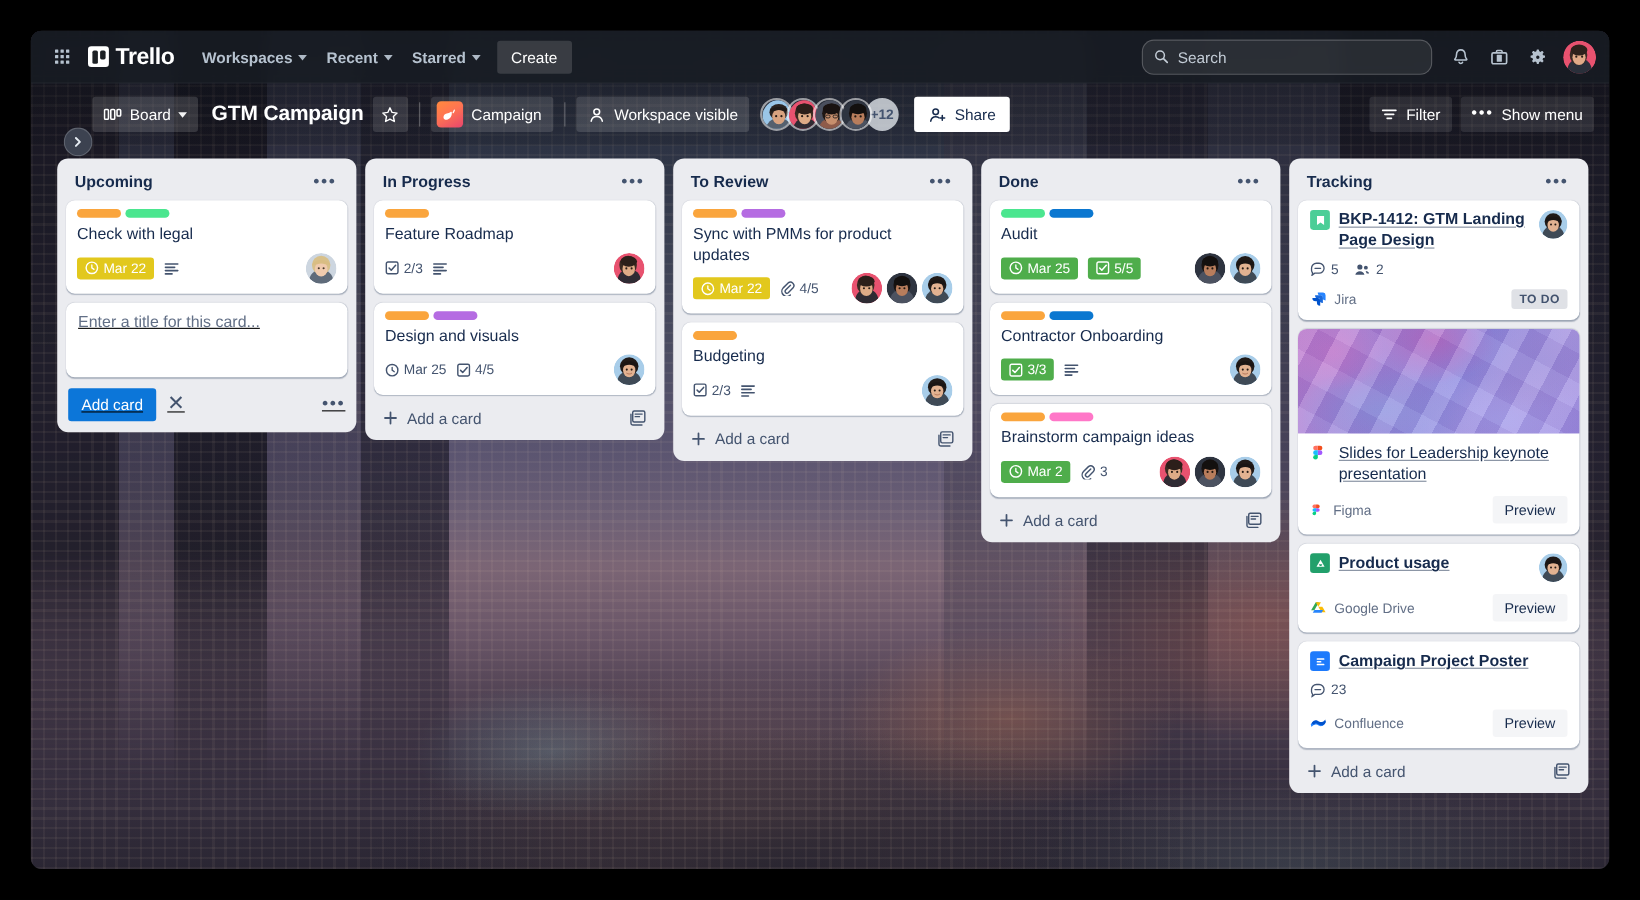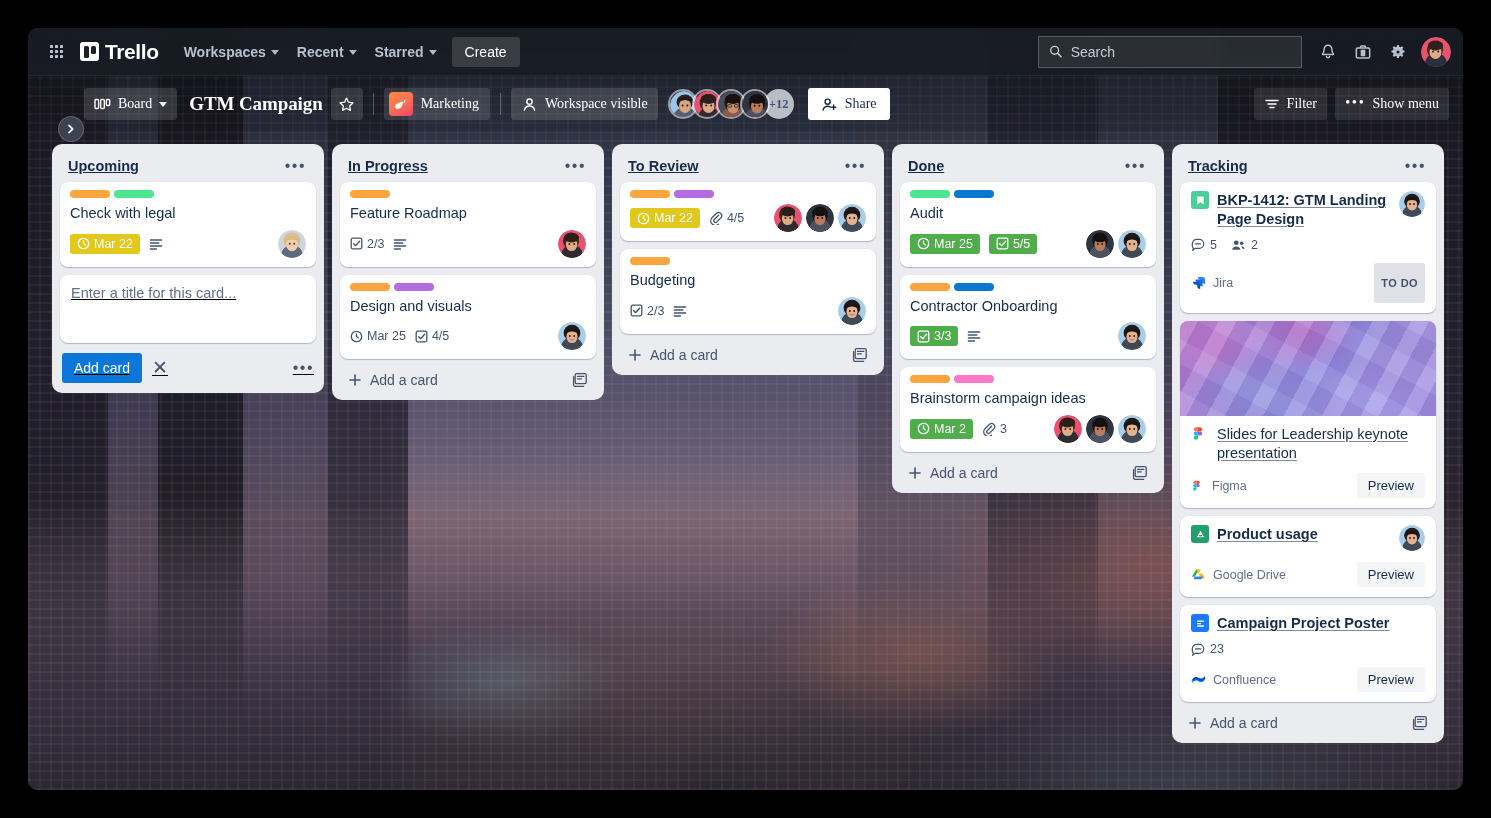--- a/index.html
+++ b/index.html
@@ -122,36 +122,35 @@
     font-size: 14px; font-weight: 500;
     padding: 7px 13px; border-radius: 3px; margin-left: 6px; cursor: pointer;
     border: none;
   }
   #nav-right { margin-left: auto; display: flex; align-items: center; gap: 3px; }
   #search-box {
     display: flex; align-items: center; gap: 8px;
     width: 264px; height: 32px;
     background: rgba(255,255,255,.08);
     border: 1px solid rgba(255,255,255,.22);
-    border-radius: 1px; padding: 0 10px;
+    border-radius: 11px; padding: 0 10px;
     margin-right: 7px; cursor: text;
   }
   #search-box input {
     background: transparent; border: none; outline: none;
     color: #dfe3e8; font-size: 14px; font-family: inherit; width: 100%;
   }
   #search-box input::placeholder { color: #c3ccd6; }
 
   
   #board-header {
     position: absolute; top: 48px; left: 0; width: 100%; height: 56px;
     display: flex; align-items: center; padding: 0 14px 0 56px;
     z-index: 30;
     background: linear-gradient(to bottom, rgba(12,14,20,.30), rgba(12,14,20,.16));
-    font-family: Liberation Serif, serif;
   }
   #sidebar-toggle {
     position: absolute; left: 30px; top: 88px;
     width: 26px; height: 26px; border-radius: 50%;
     background: #3c4250; border: 1px solid rgba(255,255,255,.18);
     color: #e6edf3; display: flex; align-items: center; justify-content: center;
     font-size: 12px; z-index: 35; cursor: pointer;
   }
   .hdr-pill {
     display: flex; align-items: center; gap: 7px;
@@ -214,21 +213,21 @@
   .list {
     width: 272px; flex: 0 0 272px;
     background: #ebecf0; border-radius: 10px;
     padding: 8px; display: flex; flex-direction: column;
     max-height: 640px;
   }
   .list-header {
     display: flex; align-items: center; justify-content: space-between;
     padding: 6px 6px 8px 8px;
   }
-  .list-title { color: #172b4d; font-size: 14.5px; font-weight: 700; text-decoration: underline; }
+  .list-title { color: #172b4d; font-size: 14.5px; font-weight: 700; }
   .list-menu {
     color: #44546f; font-size: 16px; letter-spacing: 1.5px;
     cursor: pointer; padding: 0 4px; line-height: 1; user-select: none;
   }
   .cards { display: flex; flex-direction: column; gap: 8px; }
 
   .card {
     background: #fff; border-radius: 8px;
     box-shadow: 0 1px 1px rgba(9,30,66,.25), 0 0 1px rgba(9,30,66,.13);
     padding: 8px 10px 9px;
@@ -307,21 +306,21 @@
   .sl-stats { display: flex; align-items: center; gap: 14px; margin-top: 9px; color: #44546f; font-size: 12.5px; }
   .sl-stat { display: inline-flex; align-items: center; gap: 5px; }
   .sl-foot {
     display: flex; align-items: center; gap: 7px; margin-top: 11px;
     color: #626f86; font-size: 12.5px;
   }
   .sl-foot .spacer { flex: 1; }
   .sl-status {
     background: #dfe1e6; color: #42526e;
     font-size: 11px; font-weight: 700; letter-spacing: .4px;
-    padding: 14px 7px; border-radius: 3px;
+    padding: 3px 7px; border-radius: 3px;
   }
   .sl-preview {
     background: rgba(9,30,66,.045); color: #172b4d;
     font-size: 13px; font-weight: 500;
     padding: 5px 11px; border-radius: 3px; cursor: pointer;
     border: none; font-family: inherit;
   }
   .sl-cover {
     height: 95px; width: 100%;
     background:
@@ -467,21 +466,21 @@
 
     <div class="hdr-divider"></div>
 
     <div id="marketing-chip">
       <span id="marketing-logo">
         <svg width="15" height="15" viewBox="0 0 16 16">
           <path d="M3 12.6c2.6.6 5-.6 6.4-2.6 1-1.5 1-3 1-4.6 0-.5-.5-.8-.9-.5-1.4 1-2.6 1.4-4 1.7-2 .4-3.2 1.9-3.2 3.6 0 1.1.6 2 1.7 2.4z" fill="#fff"></path>
           <path d="M12.8 3.4c-.3.9-.6 1.7-1.1 2.4" stroke="#fff" stroke-width="1.2" fill="none" stroke-linecap="round"></path>
         </svg>
       </span>
-      <span>Marketing</span>
+      <span>Campaign</span>
     </div>
 
     <div class="hdr-divider"></div>
 
     <div class="hdr-pill" id="workspace-chip">
       <svg width="17" height="15" viewBox="0 0 18 16">
         <circle cx="9" cy="5" r="2.8" fill="none" stroke="#fff" stroke-width="1.5"></circle>
         <path d="M3.6 14c.6-2.8 2.8-4.4 5.4-4.4S13.8 11.2 14.4 14" fill="none" stroke="#fff" stroke-width="1.5" stroke-linecap="round"></path>
       </svg>
       <span>Workspace visible</span>
@@ -764,20 +763,21 @@
         <span class="list-title">To Review</span>
         <span class="list-menu">•••</span>
       </div>
       <div class="cards">
 
         <div class="card">
           <div class="labels">
             <span class="label" style="background:#faa53d"></span>
             <span class="label" style="background:#b56ce2"></span>
           </div>
+          <div class="card-title">Sync with PMMs for product updates</div>
           <div class="badges">
             <span class="badge pill yellow">
               <svg width="13" height="13" viewBox="0 0 14 14">
                 <circle cx="7" cy="7" r="5.6" fill="none" stroke="#fff" stroke-width="1.4"></circle>
                 <path d="M7 4.2V7l2.1 1.5" stroke="#fff" stroke-width="1.3" fill="none" stroke-linecap="round"></path>
               </svg>
               <span>Mar 22</span>
             </span>
             <span class="badge">
               <svg width="14" height="14" viewBox="0 0 14 14">

